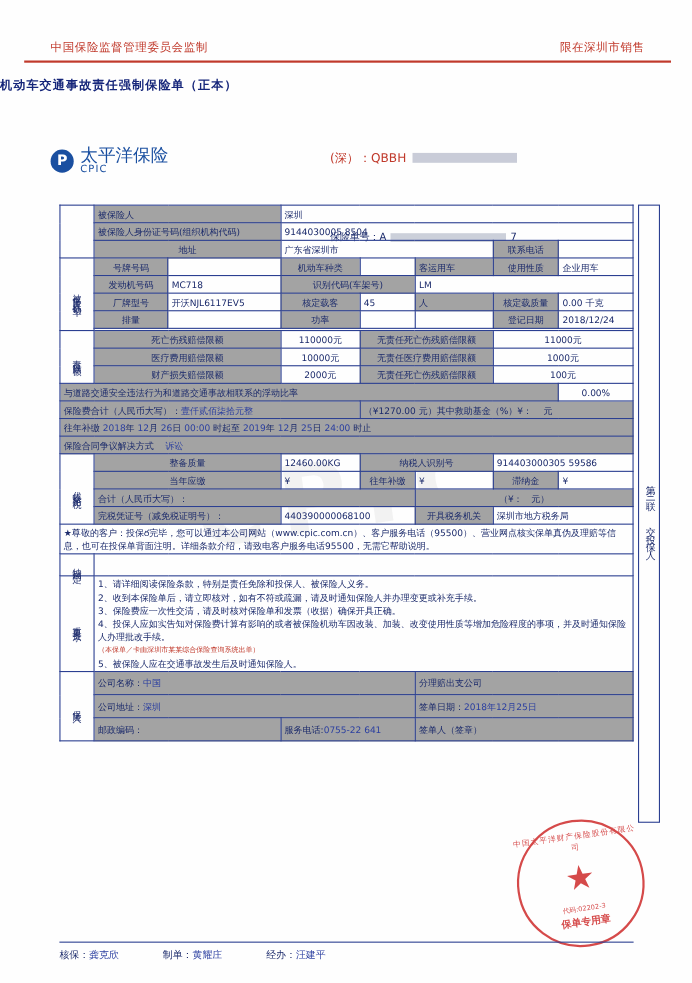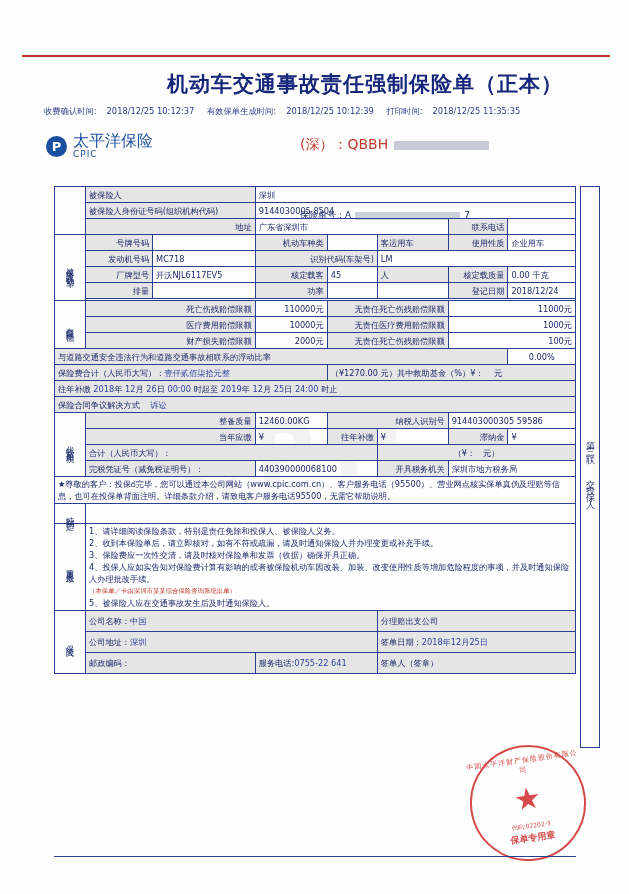--- a/index.html
+++ b/index.html
@@ -15,43 +15,43 @@
     position:absolute;left:0;top:330px;width:629px;height:240px;
     display:flex;align-items:center;justify-content:center;
     font-size:86px;font-weight:bold;color:rgba(180,180,180,0.16);
     letter-spacing:14px;transform:rotate(-8deg);pointer-events:none;
     font-family:"DejaVu Sans","Liberation Sans",sans-serif;
   }
   .topbar{position:absolute;left:46px;top:36px;width:540px;display:flex;justify-content:space-between;}
   .topbar .left{color:#c0392b;font-size:10.5px;letter-spacing:0.5px;}
   .topbar .right{color:#c0392b;font-size:10.5px;letter-spacing:0.5px;}
   .redline{position:absolute;left:22px;top:55px;width:588px;height:1.5px;background:#c0392b;}
-  .title{position:absolute;left:0;top:70px;width:563px;text-align:right;font-size:21px;font-weight:bold;color:#16267a;letter-spacing:1px;}
+  .title{position:absolute;left:0;top:70px;width:563px;text-align:left;font-size:11px;font-weight:bold;color:#16267a;letter-spacing:1px;}
   .timesrow{position:absolute;left:44px;top:106px;width:560px;font-size:8.3px;color:#2a3a8c;white-space:nowrap;}
   .timesrow span{margin-right:10px;}
 
   .logo{position:absolute;left:46px;top:133px;display:flex;align-items:center;}
   .logo .mark{
     width:21px;height:21px;border-radius:50%;background:#1a4fa0;color:#fff;
     display:flex;align-items:center;justify-content:center;font-size:13px;font-weight:bold;margin-right:6px;
   }
   .logo .cn{font-size:16px;font-weight:normal;color:#1a4fa0;line-height:1;}
   .logo .en{font-size:9px;color:#1a4fa0;letter-spacing:1px;}
 
-  .qbbh{position:absolute;left:300px;top:136px;font-size:14px;color:#c0392b;text-align:right;}
+  .qbbh{position:absolute;left:300px;top:136px;font-size:11px;color:#c0392b;text-align:right;}
   .qbbh .blk{display:inline-block;width:95px;height:9px;background:#c9ccd8;vertical-align:middle;margin-left:6px;}
   .policyno{position:absolute;left:300px;top:168px;font-size:9px;color:#1b2a6b;margin-top:41px;}
   .policyno .blk{display:inline-block;width:105px;height:8px;background:#ccd0da;vertical-align:middle;margin:0 4px;}
 
   table{border-collapse:collapse;}
   .grid{position:absolute;left:54px;top:186px;width:522px;border:1px solid #2b3f91;}
   .grid td{border:1px solid #2b3f91;padding:1px 3px;font-size:8.2px;color:#1b2a6b;height:13px;line-height:12px;vertical-align:middle;}
-  .lbl{background:#e5e5e5;white-space:nowrap;}
+  .lbl{background:#a3a3a3;white-space:nowrap;}
   .vlabel{writing-mode:vertical-rl;text-orientation:upright;letter-spacing:2px;text-align:center;width:13px;font-size:8.2px;}
-  .ctr{text-align:right;}
+  .ctr{text-align:center;}
   .rt{text-align:center;}
 
   .sidecol{position:absolute;left:580px;top:186px;width:18px;height:560px;border:1px solid #2b3f91;display:flex;align-items:center;justify-content:center;}
   .sidecol .txt{writing-mode:vertical-rl;text-orientation:upright;font-size:9px;letter-spacing:7px;color:#1b2a6b;}
 
   .notebox{font-size:6.6px;line-height:1.55;color:#c0392b;padding:3px 5px;margin-top:36px;}
   .special{height:96px;}
   .tips{font-size:7.4px;line-height:1.75;padding:4px 6px;color:#1b2a6b;}
   .tips .sub{color:#c0392b;font-size:6.4px;}
 
@@ -68,29 +68,28 @@
   .bottomline{position:absolute;left:54px;top:856px;width:522px;height:1px;background:#2b3f91;}
   .hw{color:#2b3fa0;}
 </style>
 </head>
 <body>
 
 <div class="page">
 
   <div class="watermark">CPIC</div>
 
+  <div class="topbar">
+    <div class="left">中国保险监督管理委员会监制</div>
+    <div class="right">限在深圳市销售</div>
+  </div>
   <div class="redline"></div>
 
   <div class="title">机动车交通事故责任强制保险单（正本）</div>
 
-  <div class="timesrow">
-    <span>收费确认时间:</span><span>2018/12/25 10:12:37</span>
-    <span>有效保单生成时间:</span><span>2018/12/25 10:12:39</span>
-    <span>打印时间:</span><span>2018/12/25 11:35:35</span>
-  </div>
 
   <div class="logo">
     <div class="mark">P</div>
     <div>
       <div class="cn">太平洋保险</div>
       <div class="en">CPIC</div>
     </div>
   </div>
 
   <div class="qbbh"><span>(深）：QBBH</span><span class="blk"></span></div>
@@ -271,14 +270,19 @@
   </div>
 
   <div class="stamp">
     <div class="arc">中国太平洋财产保险股份有限公司</div>
     <div class="star">★</div>
     <div class="num">代码:02202-3</div>
     <div class="bottom">保单专用章</div>
   </div>
 
   <div class="bottomline"></div>
+  <div class="footer">
+    <div><span>核保：</span><span class="hw">龚克欣</span></div>
+    <div><span>制单：</span><span class="hw">黄耀庄</span></div>
+    <div><span>经办：</span><span class="hw">汪建平</span></div>
+  </div>
 
 </div>
 
 </body></html>

